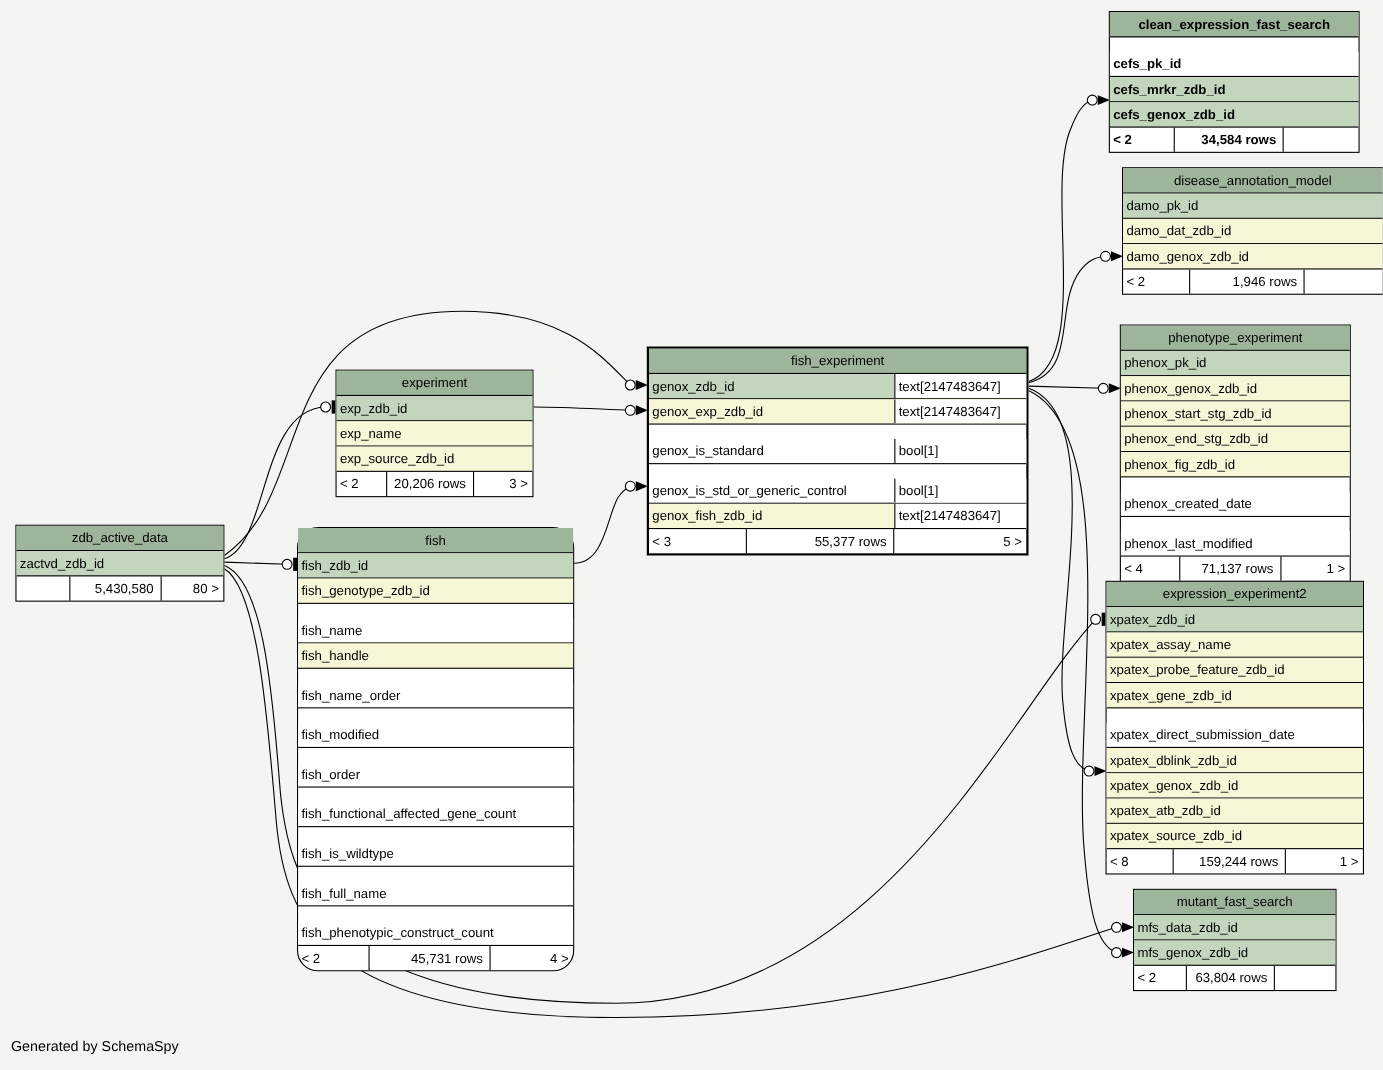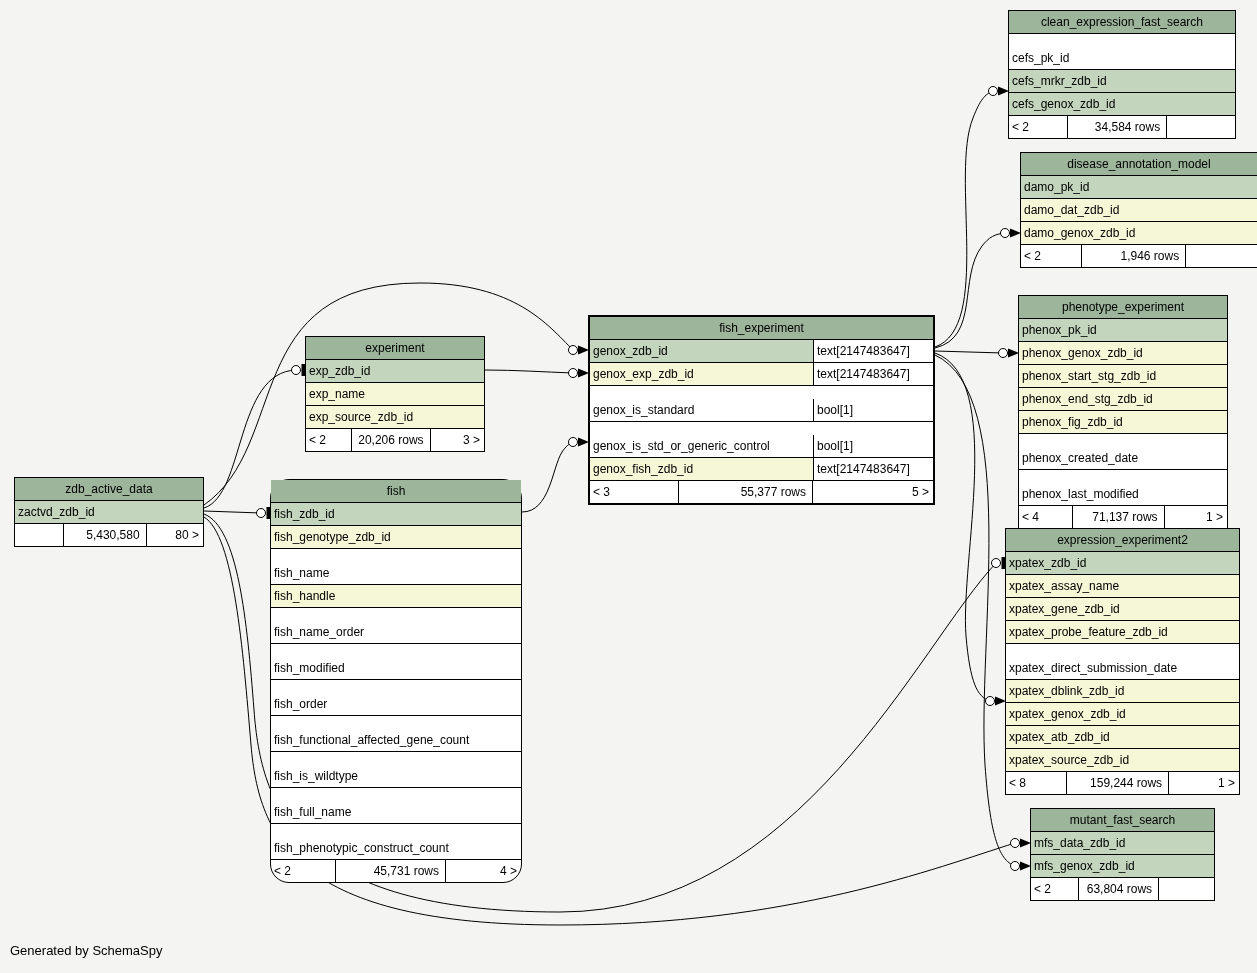--- a/index.html
+++ b/index.html
@@ -95,21 +95,21 @@
       <polygon points="1006,701 995,696.5 995,705.5" fill="#000000"></polygon>
       <circle cx="990" cy="701" r="4.5" fill="#ffffff" stroke="#000000"></circle>
     </g>
     <g>
       <path class="rel" stroke="#000000" d="M 935 355 C 1020 395, 977 640, 985 765 C 990 833, 998 860, 1015 866"></path>
       <polygon points="1031,866 1020,861.5 1020,870.5" fill="#000000"></polygon>
       <circle cx="1015" cy="866" r="4.5" fill="#ffffff" stroke="#000000"></circle>
     </g>
   </svg>
 <div id="diagram">
-    <div class="db-table" style="left: 1008px; top: 10px; width: 228px;">
+    <div class="db-table" style="left: 1008px; top: 10px; width: 228px; font-weight: bold;">
       <div class="thead">clean_expression_fast_search</div>
       <div class="col plain">
         <span class="name">cefs_pk_id</span>
       </div>
       <div class="col key">
         <span class="name">cefs_mrkr_zdb_id</span>
       </div>
       <div class="col key">
         <span class="name">cefs_genox_zdb_id</span>
       </div>
@@ -264,24 +264,24 @@
     </div>
     <div class="db-table" style="left: 1005px; top: 528px; width: 235px;">
       <div class="thead">expression_experiment2</div>
       <div class="col key">
         <span class="name">xpatex_zdb_id</span>
       </div>
       <div class="col indexed">
         <span class="name">xpatex_assay_name</span>
       </div>
       <div class="col indexed">
+        <span class="name">xpatex_probe_feature_zdb_id</span>
+      </div>
+      <div class="col indexed">
         <span class="name">xpatex_gene_zdb_id</span>
-      </div>
-      <div class="col indexed">
-        <span class="name">xpatex_probe_feature_zdb_id</span>
       </div>
       <div class="col plain">
         <span class="name">xpatex_direct_submission_date</span>
       </div>
       <div class="col indexed">
         <span class="name">xpatex_dblink_zdb_id</span>
       </div>
       <div class="col indexed">
         <span class="name">xpatex_genox_zdb_id</span>
       </div>

